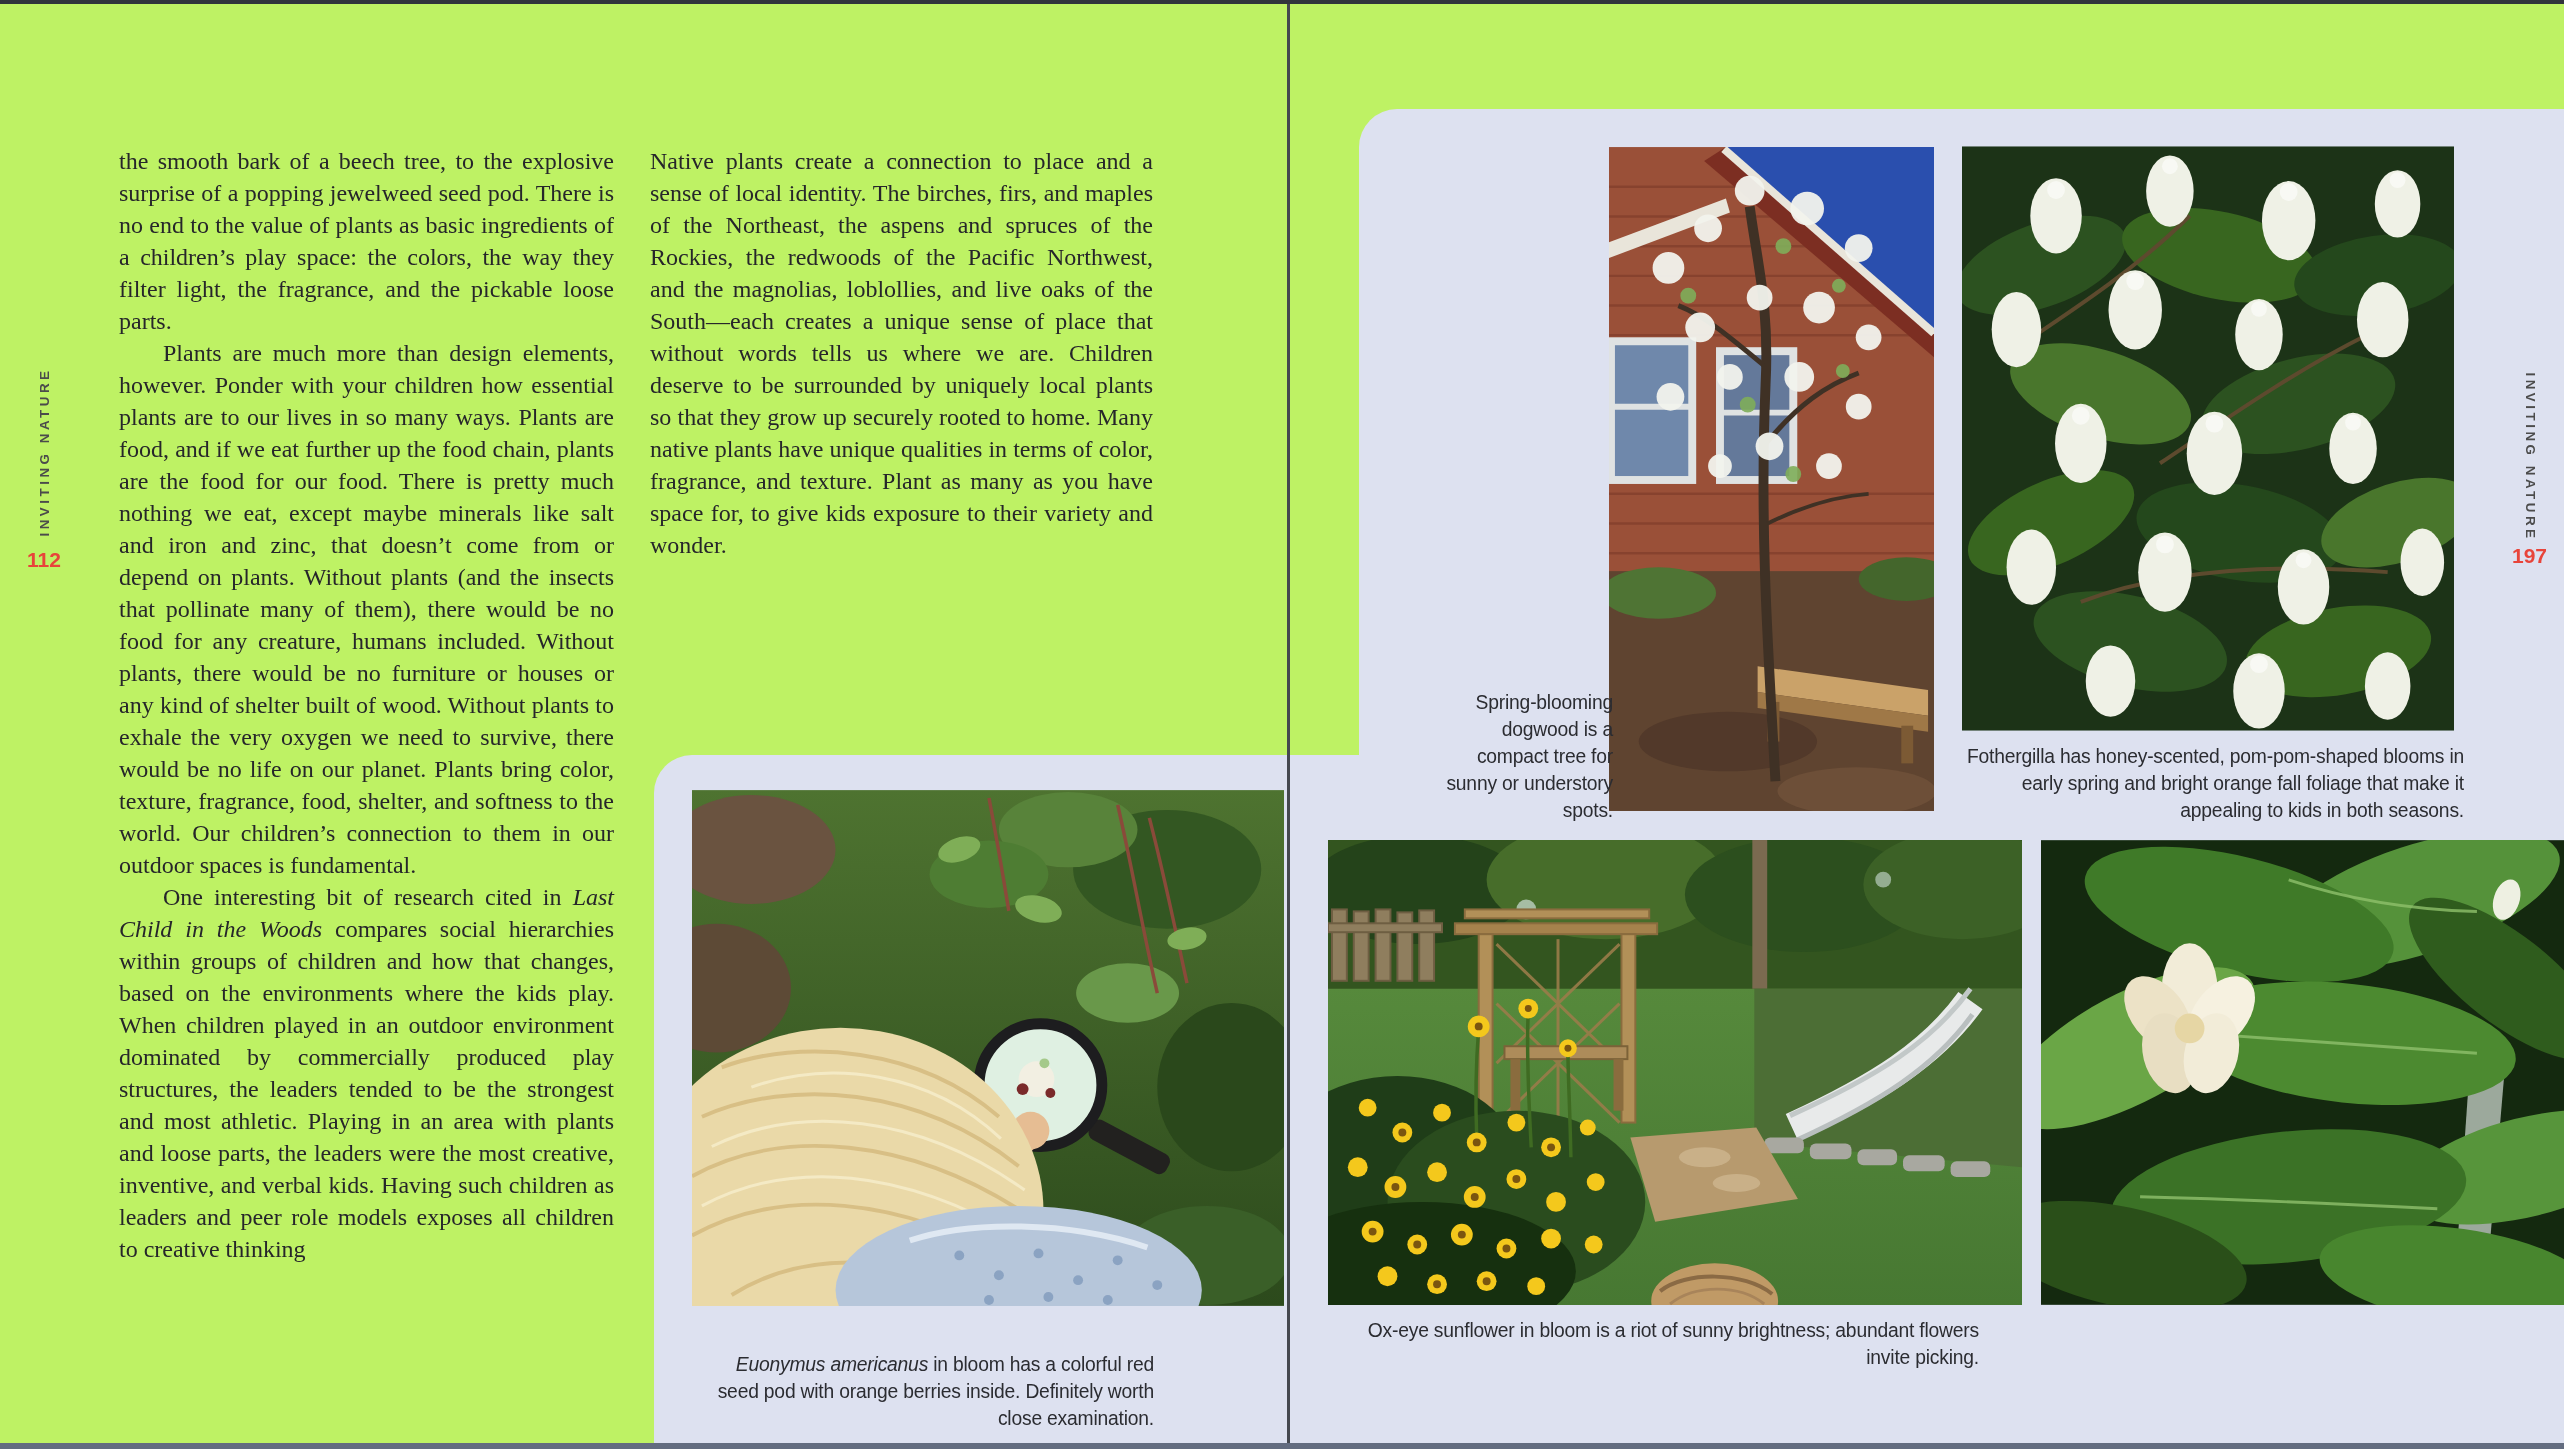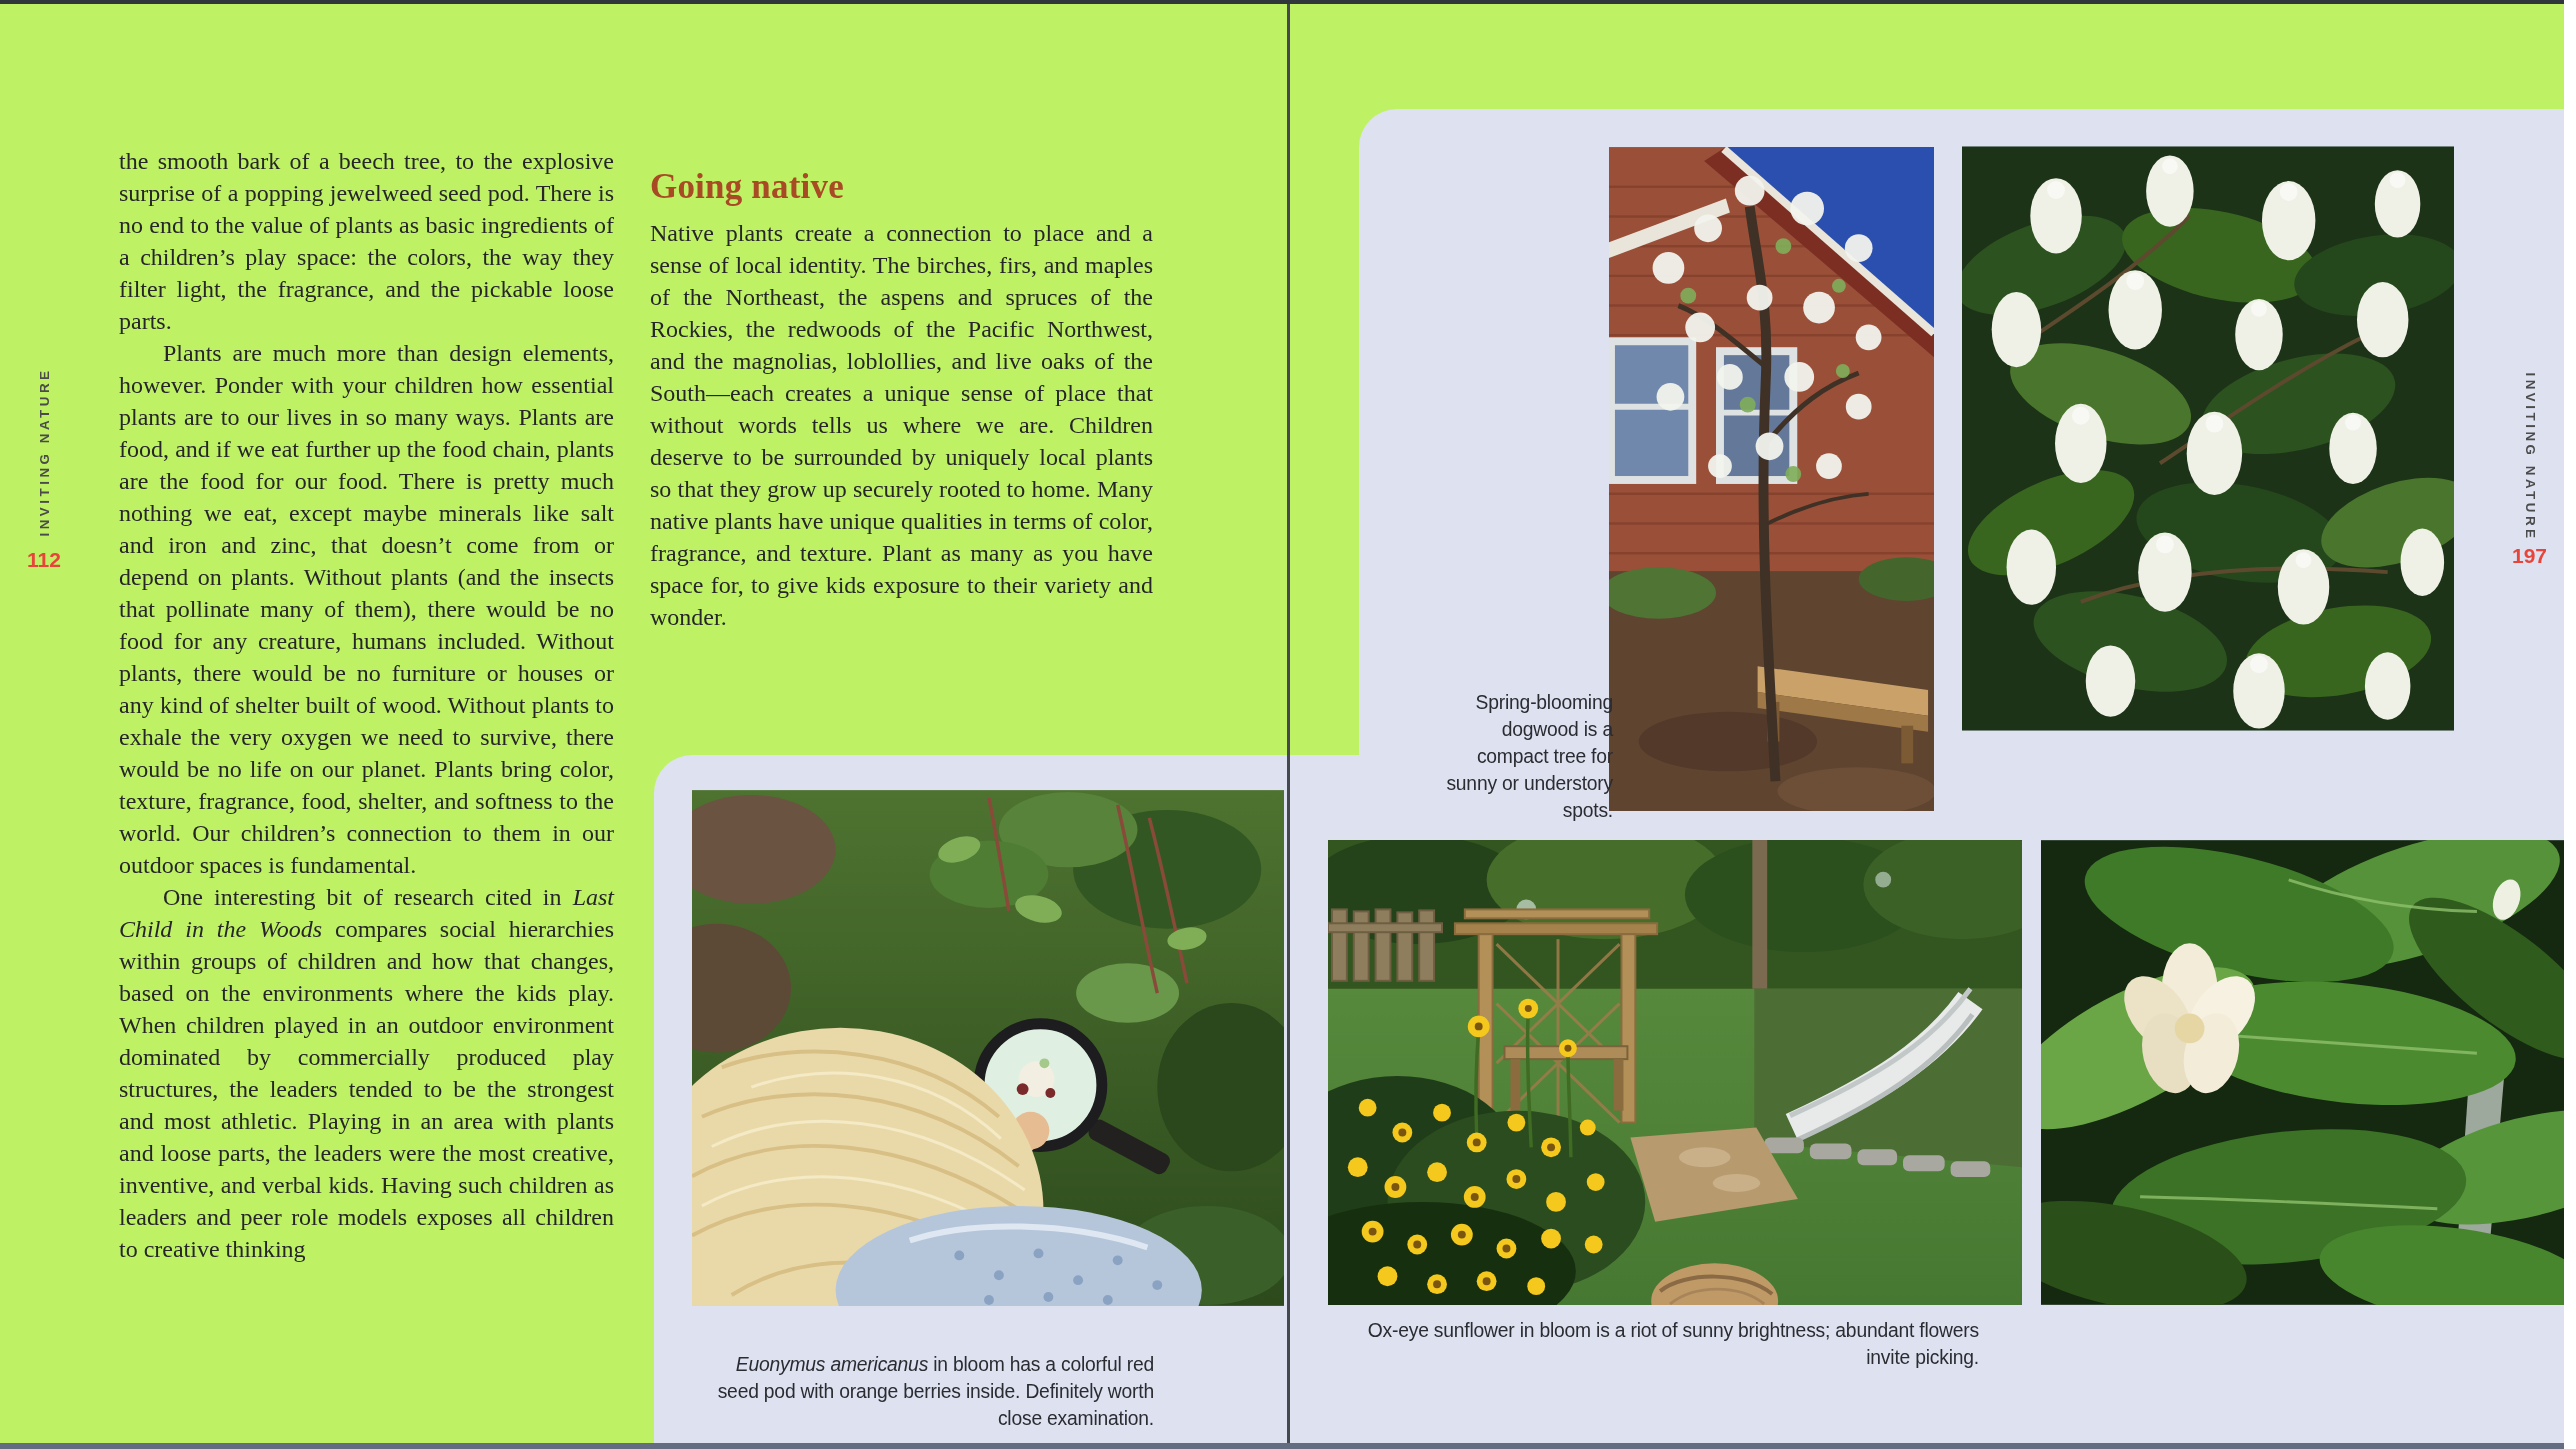--- a/index.html
+++ b/index.html
@@ -71,21 +71,20 @@
   <div class="abs panel panel-left"></div>
   <div class="abs panel panel-bridge"></div>
 
   <div class="abs col col-1">
     <p>the smooth bark of a beech tree, to the explosive surprise of a popping jewelweed seed pod. There is no end to the value of plants as basic ingredients of a children’s play space: the colors, the way they filter light, the fragrance, and the pickable loose parts.</p>
     <p class="indent">Plants are much more than design elements, however. Ponder with your children how essential plants are to our lives in so many ways. Plants are food, and if we eat further up the food chain, plants are the food for our food. There is pretty much nothing we eat, except maybe minerals like salt and iron and zinc, that doesn’t come from or depend on plants. Without plants (and the insects that pollinate many of them), there would be no food for any creature, humans included. Without plants, there would be no furniture or houses or any kind of shelter built of wood. Without plants to exhale the very oxygen we need to survive, there would be no life on our planet. Plants bring color, texture, fragrance, food, shelter, and softness to the world. Our children’s connection to them in our outdoor spaces is fundamental.</p>
     <p class="indent"><span>One interesting bit of research cited in </span><i>Last Child in the Woods</i><span> compares social hierarchies within groups of children and how that changes, based on the environments where the kids play. When children played in an outdoor environment dominated by commercially produced play structures, the leaders tended to be the strongest and most athletic. Playing in an area with plants and loose parts, the leaders were the most creative, inventive, and verbal kids. Having such children as leaders and peer role models exposes all children to creative thinking</span></p>
   </div>
 
   <div class="abs col col-2">
-    <p class="section-heading">Going native</p>
     <p>Native plants create a connection to place and a sense of local identity. The birches, firs, and maples of the Northeast, the aspens and spruces of the Rockies, the redwoods of the Pacific Northwest, and the magnolias, loblollies, and live oaks of the South—each creates a unique sense of place that without words tells us where we are. Children deserve to be surrounded by uniquely local plants so that they grow up securely rooted to home. Many native plants have unique qualities in terms of color, fragrance, and texture. Plant as many as you have space for, to give kids exposure to their variety and wonder.</p>
   </div>
 
   <div class="abs v-label v-label-left">INVITING NATURE</div>
   <div class="abs page-num page-num-left">112</div>
 
   <div class="abs v-label v-label-right">INVITING NATURE</div>
   <div class="abs page-num page-num-right">197</div>
 
   <div class="abs photo ph-dogwood">
@@ -210,20 +209,21 @@
           <circle cx="205" cy="402" r="9"></circle>
             <circle cx="345" cy="418" r="8"></circle>
             <circle cx="300" cy="523" r="9"></circle>
         </g>
       </g>
     </svg>
   </div>
 
   <div class="abs caption cap-dogwood">Spring-blooming dogwood is a compact tree for sunny or understory spots.</div>
 
+  <div class="abs caption cap-fothergilla">Fothergilla has honey-scented, pom-pom-shaped blooms in early spring and bright orange fall foliage that make it appealing to kids in both seasons.</div>
 
   <div class="abs photo ph-child">
     <svg width="592" height="516" viewBox="0 0 598 521">
       <defs>
         <linearGradient id="gchild" x1="0" y1="0" x2="0" y2="1">
           <stop offset="0" stop-color="#4e7330"></stop>
             <stop offset="1" stop-color="#2c4a1c"></stop>
         </linearGradient>
       </defs>
       <rect width="598" height="521" fill="url(#gchild)"></rect>

